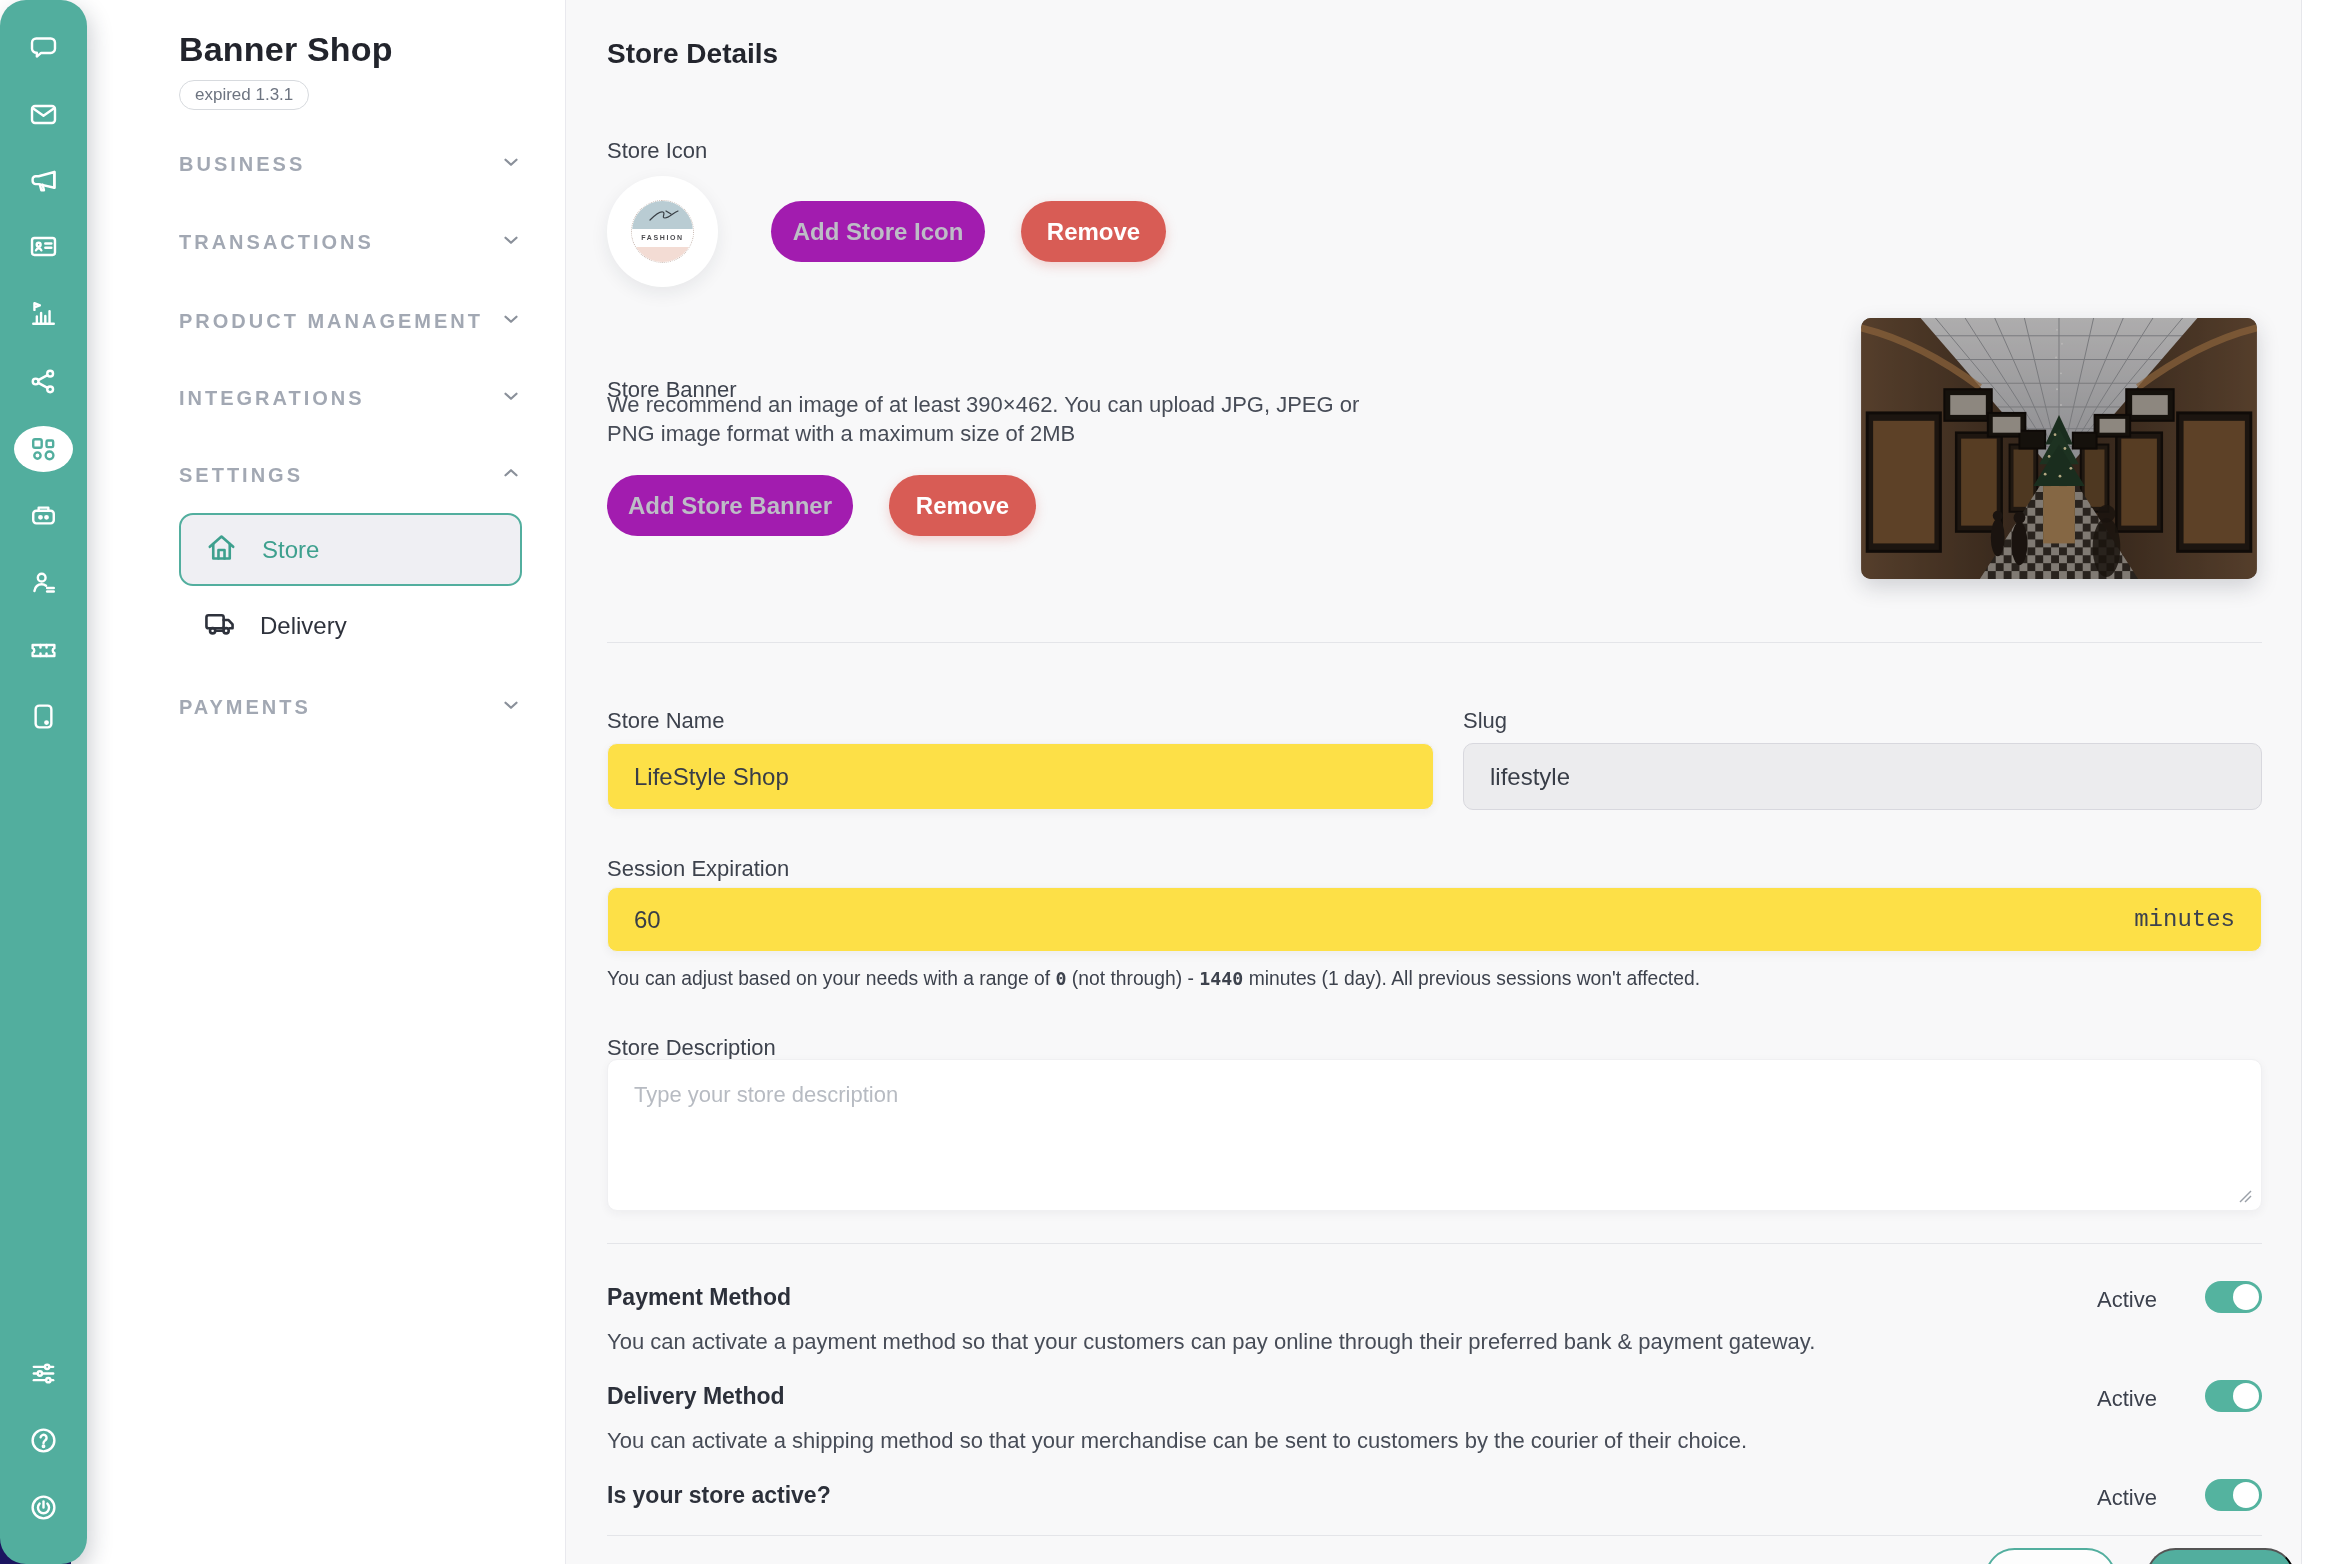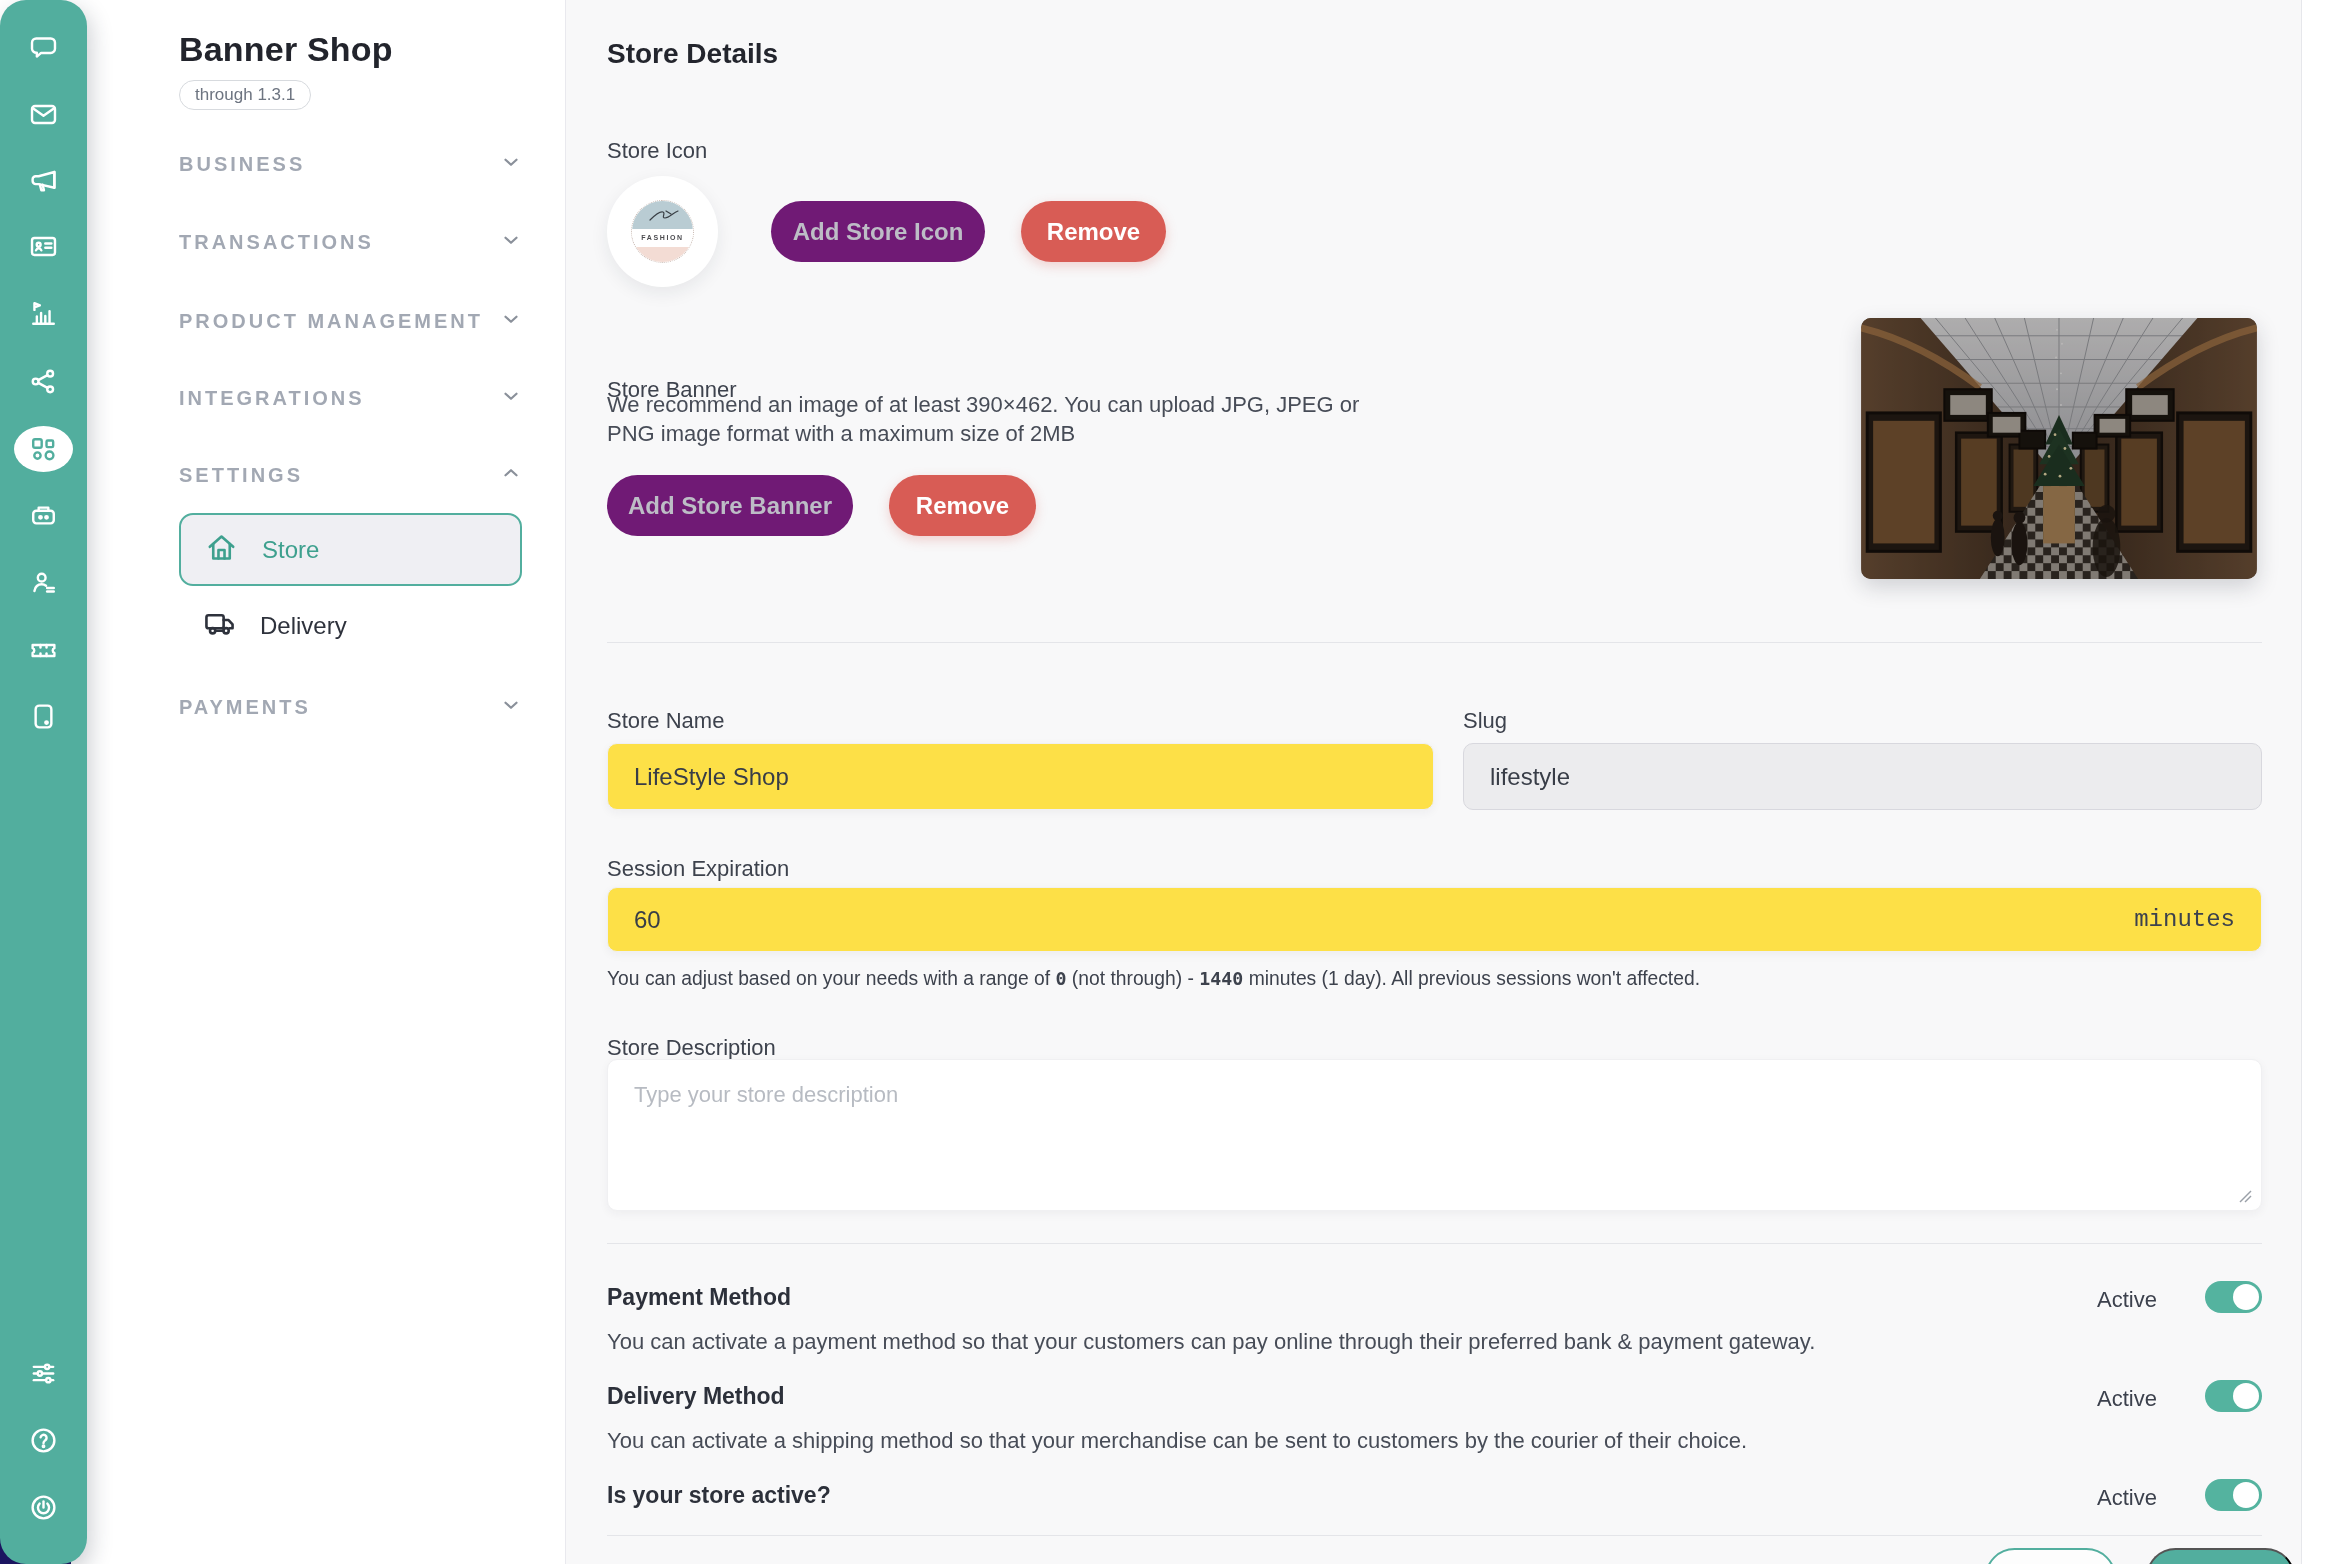--- a/index.html
+++ b/index.html
@@ -44,21 +44,21 @@
                        background:#ffffff; box-shadow:0 6px 18px rgba(30,35,50,.08); display:flex; align-items:center; justify-content:center; }
   .logo { width:63px; height:63px; border-radius:50%; overflow:hidden; border:1px dotted #c6b6ae; position:relative; background:#fff; }
   .logo .top { position:absolute; left:0; top:0; width:100%; height:46%; background:#b9ccd3; }
   .logo .scribble { position:absolute; left:14px; top:6px; width:36px; height:18px; }
   .logo .mid { position:absolute; left:0; top:46%; width:100%; height:29%; background:#ffffff; display:flex; align-items:center; justify-content:center; }
   .logo .mid span { font-size:7px; letter-spacing:1.6px; color:#4c4c50; font-weight:700; }
   .logo .bot { position:absolute; left:0; bottom:0; width:100%; height:25%; background:#f3dcd4; }
 
   .btn { position:absolute; height:61px; border-radius:31px; display:flex; align-items:center; justify-content:center;
          font-size:24px; font-weight:700; cursor:pointer; border:none; }
-  .btn-disabled { background:#701a75; color:#bdbdc6;text-align:right; }
+  .btn-disabled { background:#a21caf; color:#bdbdc6;text-align:right; }
   .btn-danger { background:#d85c55; color:#ffffff; box-shadow:0 4px 12px rgba(216,92,85,.25); }
 
   .banner-preview { position:absolute; left:1295px; top:318px; width:396px; height:261px; border-radius:10px;
                     overflow:hidden; box-shadow:0 8px 22px rgba(30,35,50,.18); }
 
   .divider { position:absolute; left:41px; width:1655px; height:1px; background:#e4e5e9; }
 
   .input { position:absolute; height:67px; background:#fde047; border-radius:10px; box-shadow:0 3px 10px rgba(30,35,50,.05);
            border:1px solid #f0f0f2; font-size:24px; color:#383d47; padding:0 26px; display:flex; align-items:center; }
   .input-disabled { background:#ececee; border:1px solid #d8d8de; box-shadow:none; }
@@ -201,21 +201,21 @@
       <svg viewBox="0 0 24 24" fill="none" stroke="#fff" stroke-width="2" stroke-linecap="round" stroke-linejoin="round">
           <circle cx="12" cy="12" r="9"></circle>
           <path d="M12 7v5"></path>
           <path d="M8.8 8.8a4.6 4.6 0 1 0 6.4 0"></path>
         </svg>
     </div>
   </div>
 
   <div class="sidebar">
     <div class="sb-title">Banner Shop</div>
-    <div class="sb-version">through 1.3.1</div>
+    <div class="sb-version">expired 1.3.1</div>
 
     <div class="nav-section" style="top:145px">
       <span class="lbl">BUSINESS</span>
       <span><svg viewBox="0 0 24 24" fill="none" stroke="#8a909a" stroke-width="2.4" stroke-linecap="round" stroke-linejoin="round">
             <polyline points="6,9.5 12,15 18,9.5"></polyline>
           </svg></span>
     </div>
     <div class="nav-section" style="top:223px">
       <span class="lbl">TRANSACTIONS</span>
       <span><svg viewBox="0 0 24 24" fill="none" stroke="#8a909a" stroke-width="2.4" stroke-linecap="round" stroke-linejoin="round">

